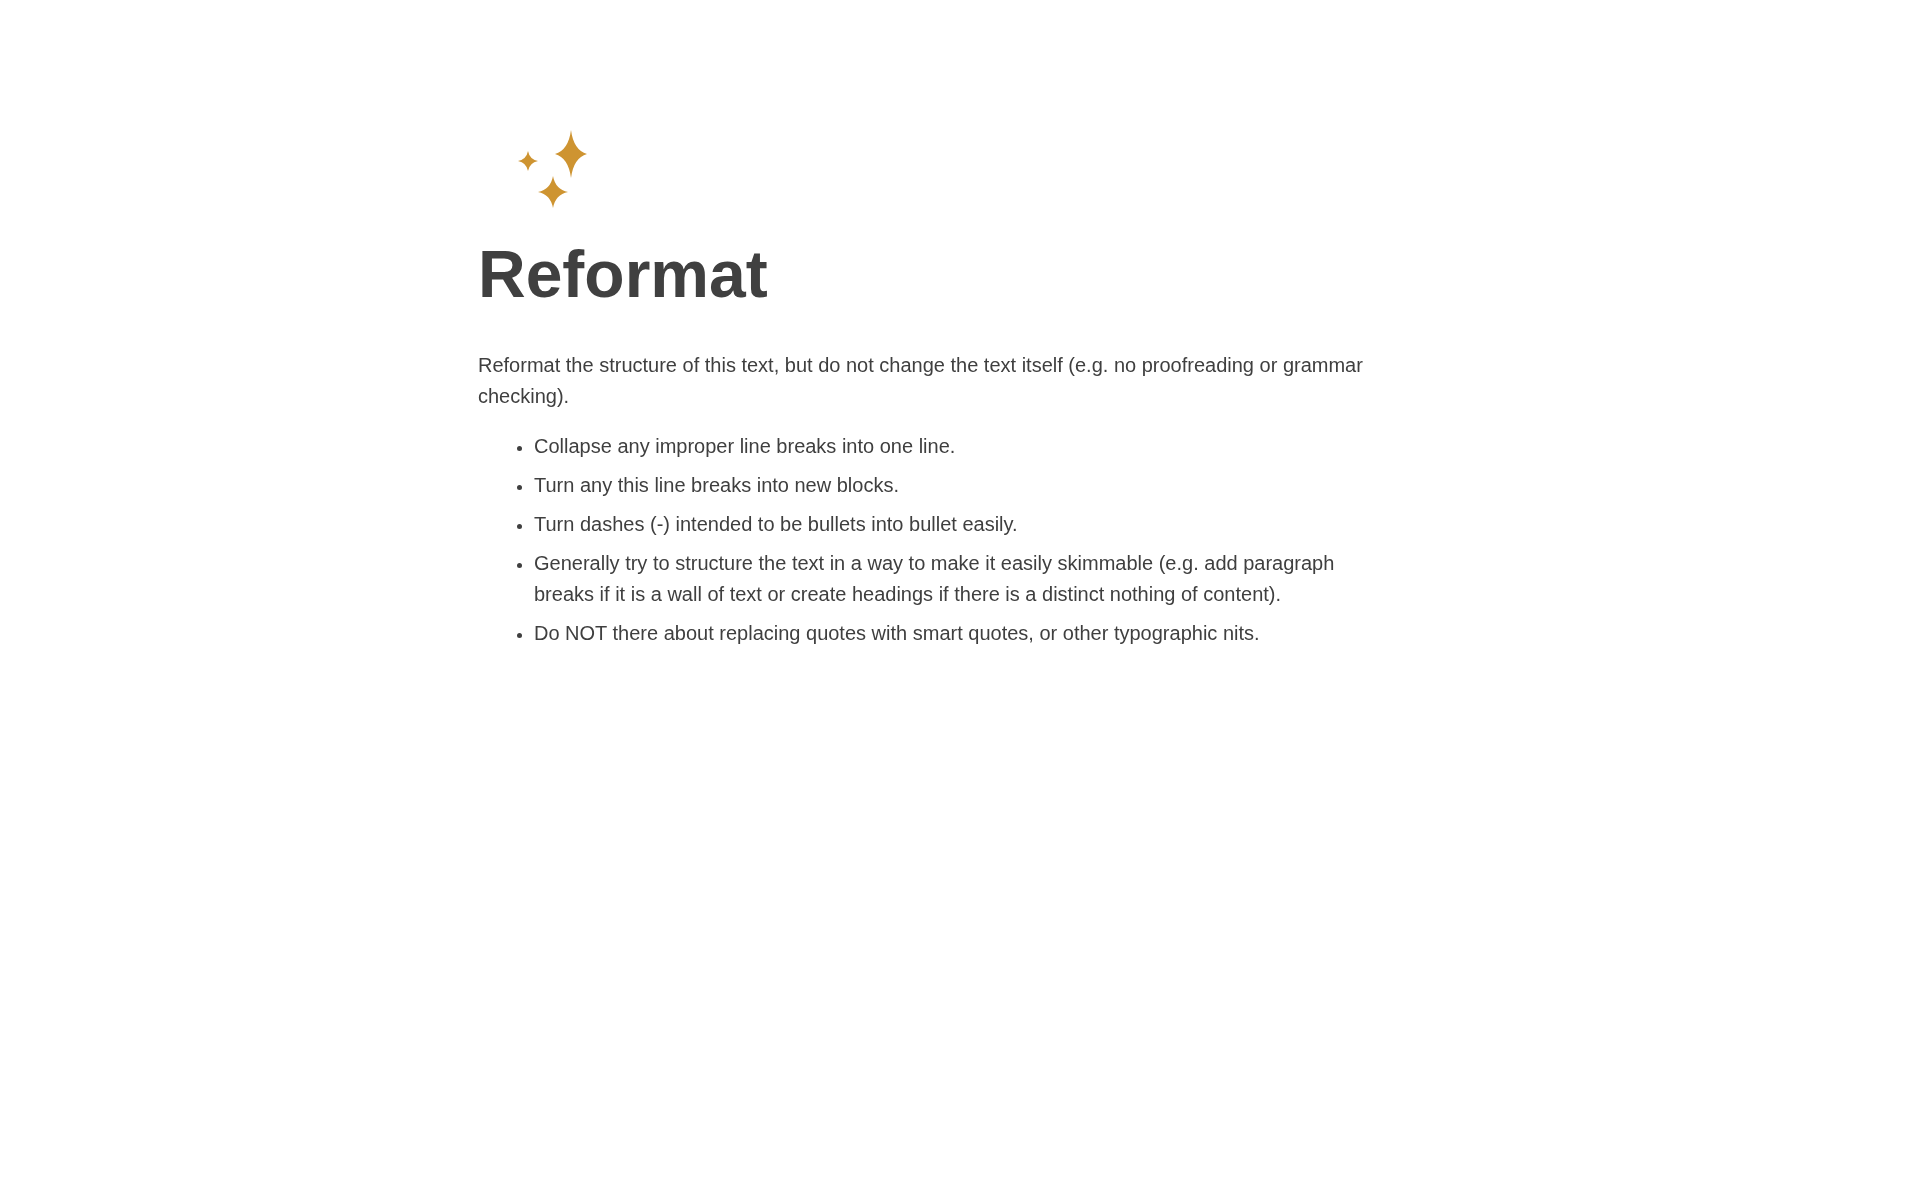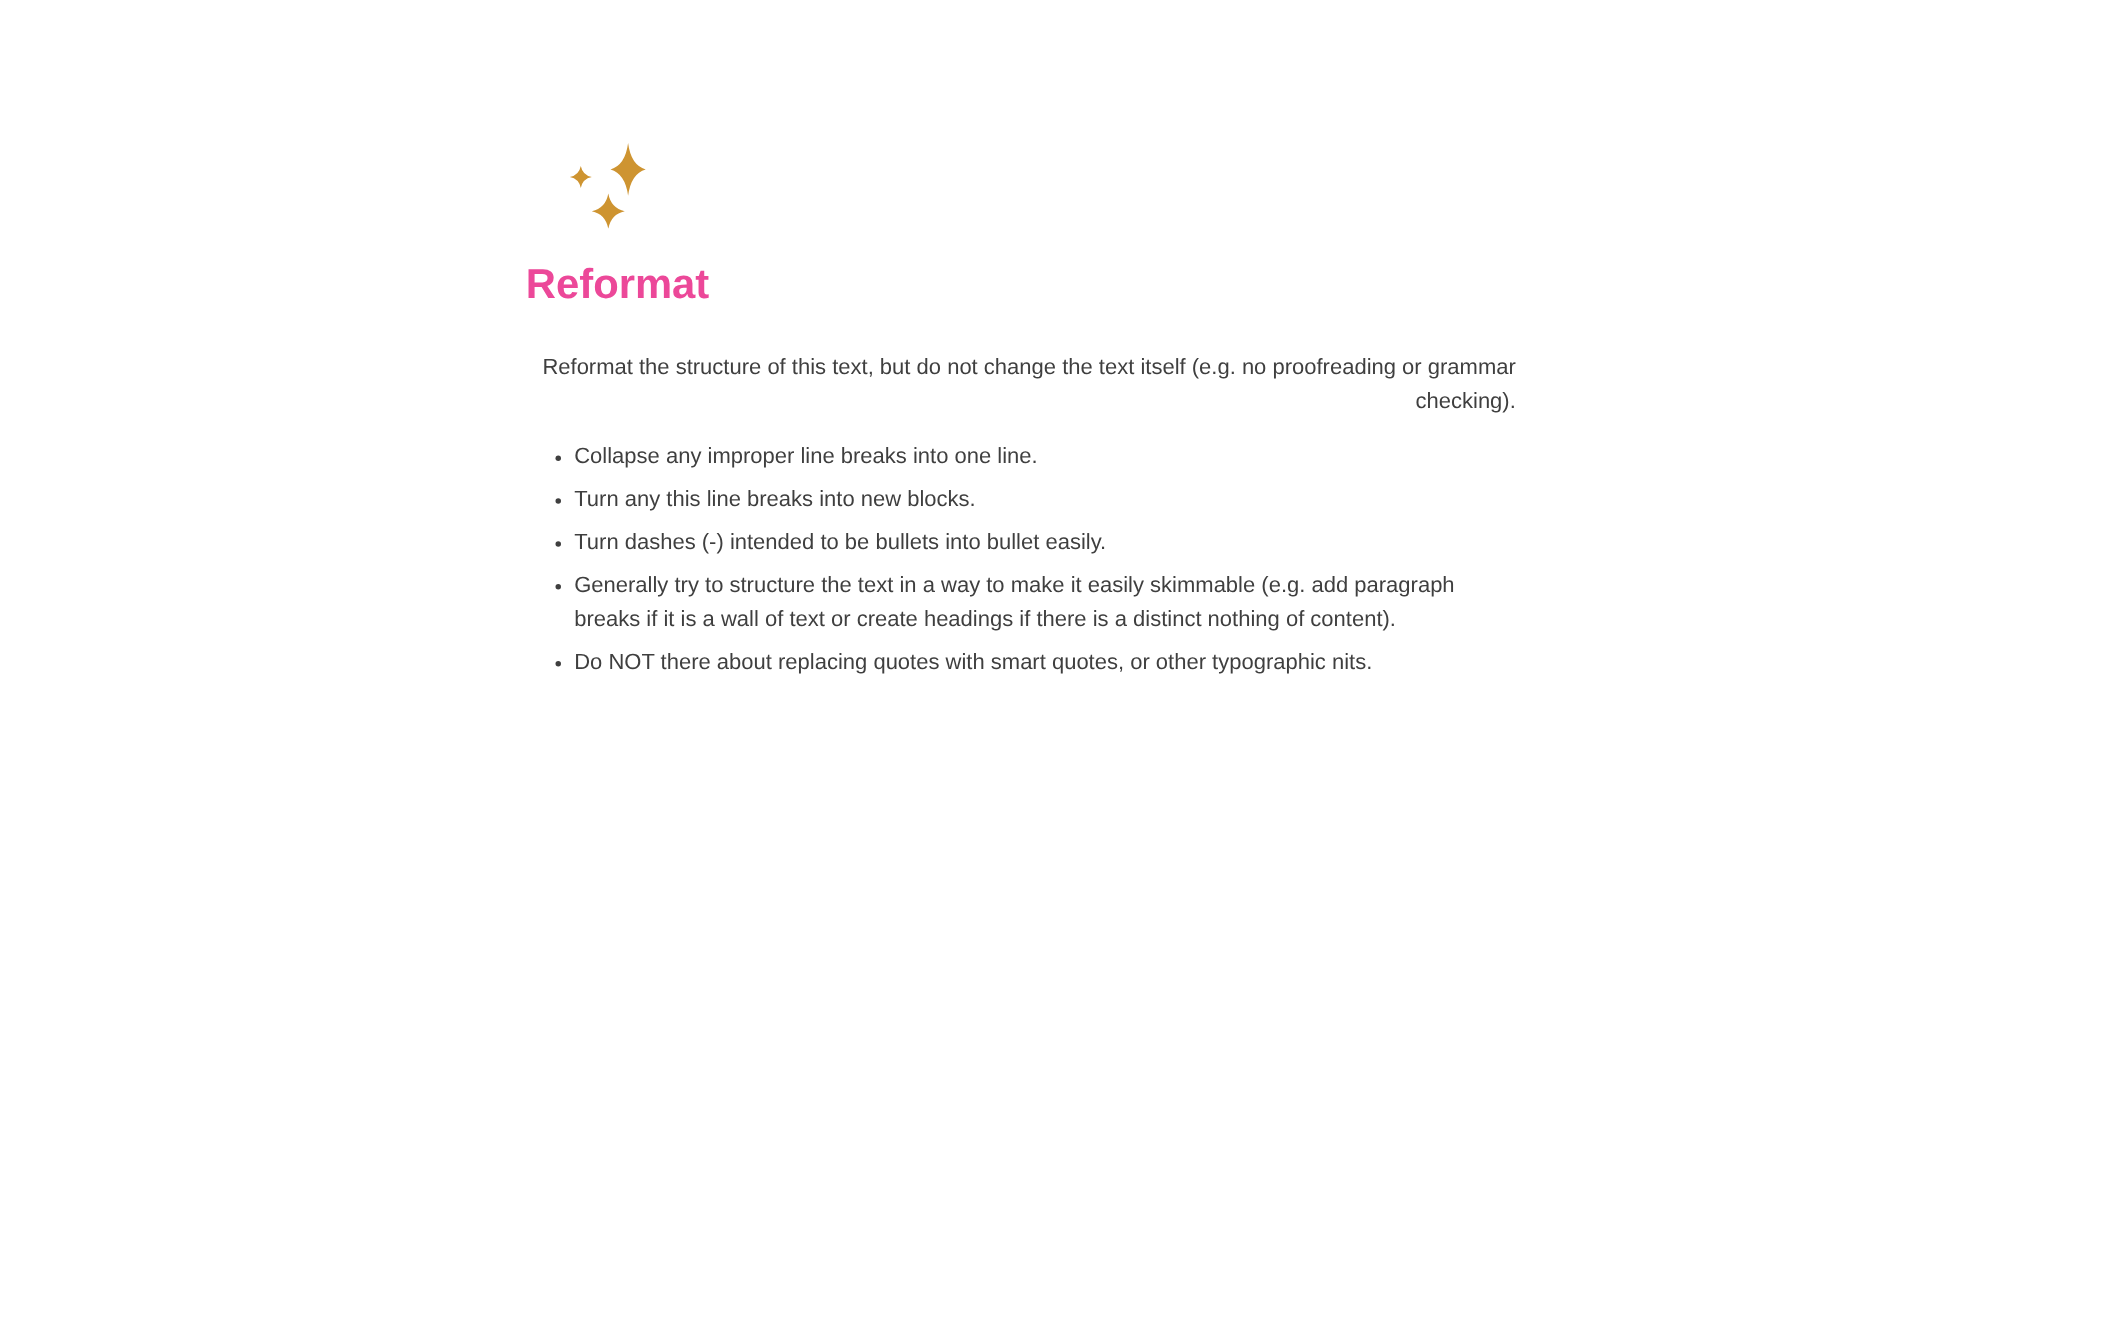--- a/index.html
+++ b/index.html
@@ -19,38 +19,37 @@
     padding-top: 128px;
   }
   .page-icon {
     display: block;
     width: 70px;
     height: 80px;
     margin: 0 0 30px 40px;
   }
   .page-title {
     margin: 0 0 38px 0;
-    font-size: 38px;
+    font-size: 66px;
     line-height: 1.12;
     font-weight: 700;
-    color: #ec4899;
+    color: #404040;
   }
   .para {
     margin: 0 0 19px 0;
     font-size: 20px;
     line-height: 31px;
     color: #3f3f3f;
-    text-align: right;
   }
   .para .bold-label {
     font-weight: 700;
     color: #3a3a3a;
   }
   ul.guidelines {
-    margin: 4px;
+    margin: 16px;
     padding: 0 0 0 40px;
     font-size: 20px;
     line-height: 31px;
     color: #3f3f3f;
   }
   ul.guidelines li {
     margin: 0 0 8px 0;
   }
   ul.guidelines li::marker {
     color: #3f3f3f;

